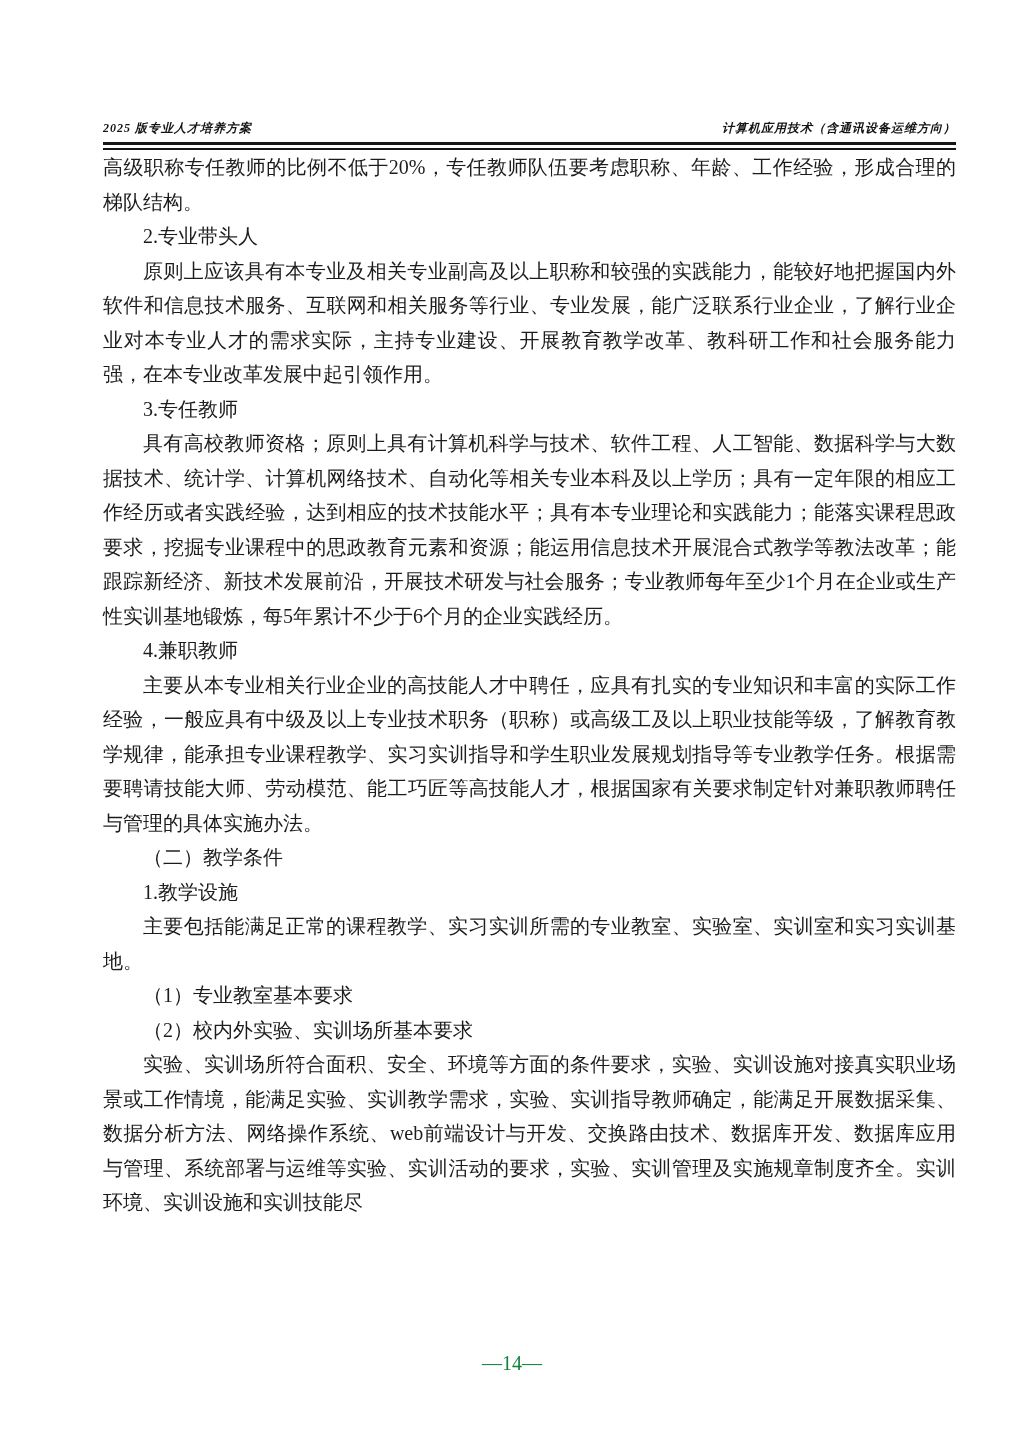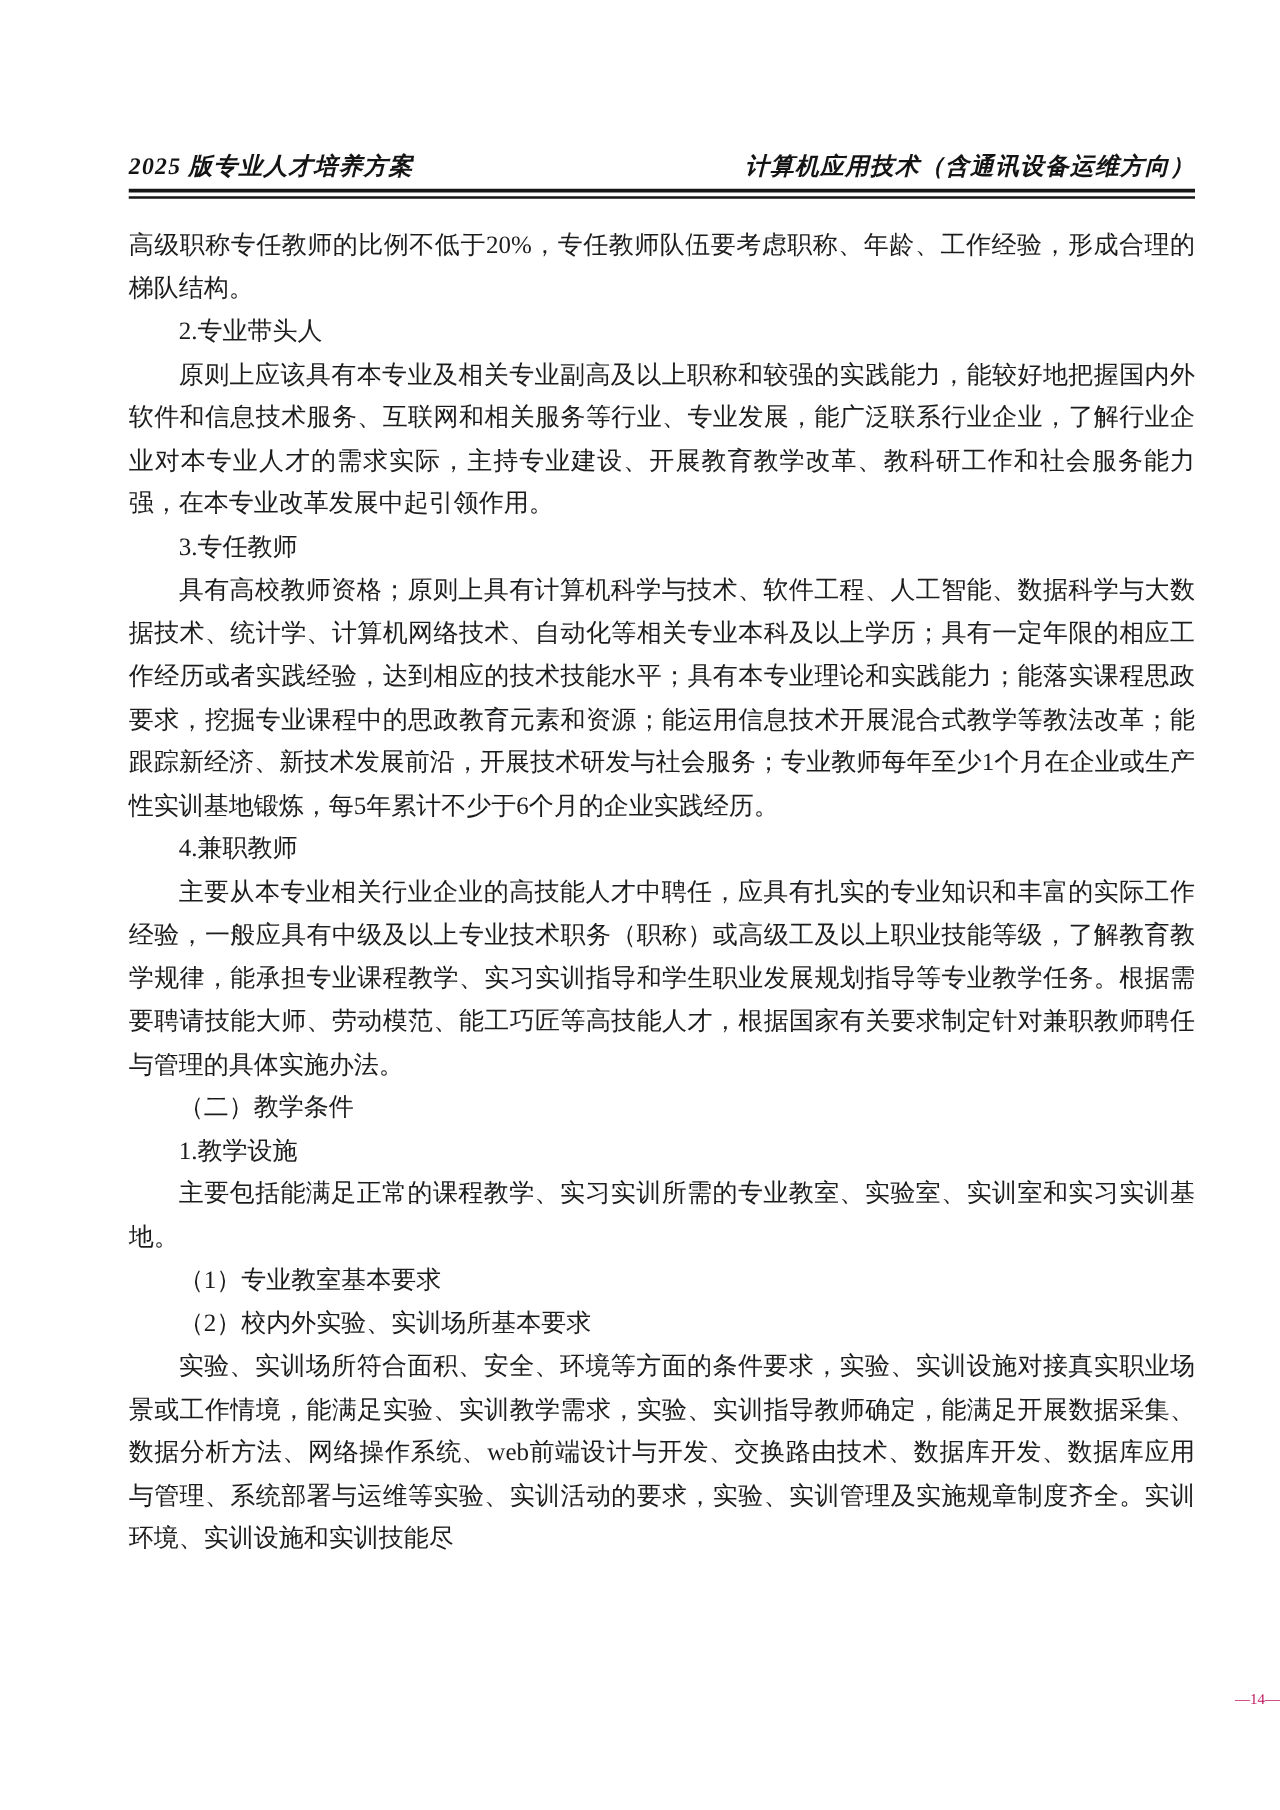--- a/index.html
+++ b/index.html
@@ -20,35 +20,35 @@
     position: absolute;
     left: 103px;
     right: 68px;
     top: 0;
   }
   .header {
     display: flex;
     justify-content: space-between;
     align-items: flex-start;
     margin-top: 120px;
-    font-size: 19px;
+    font-size: 12px;
     font-weight: bold;
     font-style: italic;
     letter-spacing: 1px;
     color: #141414;
     white-space: nowrap;
   }
   .header-rule {
     margin-top: 5px;
     height: 3px;
     border-top: 3px solid #161616;
     border-bottom: 2px solid #161616;
   }
   .doc-body {
-    margin-top: 20px;
+    margin-top: 0;
     font-size: 20px;
     line-height: 34.5px;
     text-align: justify;
   }
   .block {
     margin: 0;
     padding: 0;
   }
   .para {
     text-indent: 2em;
@@ -58,23 +58,23 @@
   }
   .heading {
     text-indent: 2em;
     text-align: left;
   }
   .footer {
     position: absolute;
     left: 0;
     right: 0;
     top: 1352px;
-    text-align: right;
-    font-size: 12px;
-    color: #be185d;
+    text-align: center;
+    font-size: 20px;
+    color: #15803d;
   }
 </style>
 </head>
 <body>
 
 <div class="page">
   <div class="content">
     <div class="header">
       <span class="header-left">2025 版专业人才培养方案</span>
       <span class="header-right">计算机应用技术（含通讯设备运维方向）</span>

